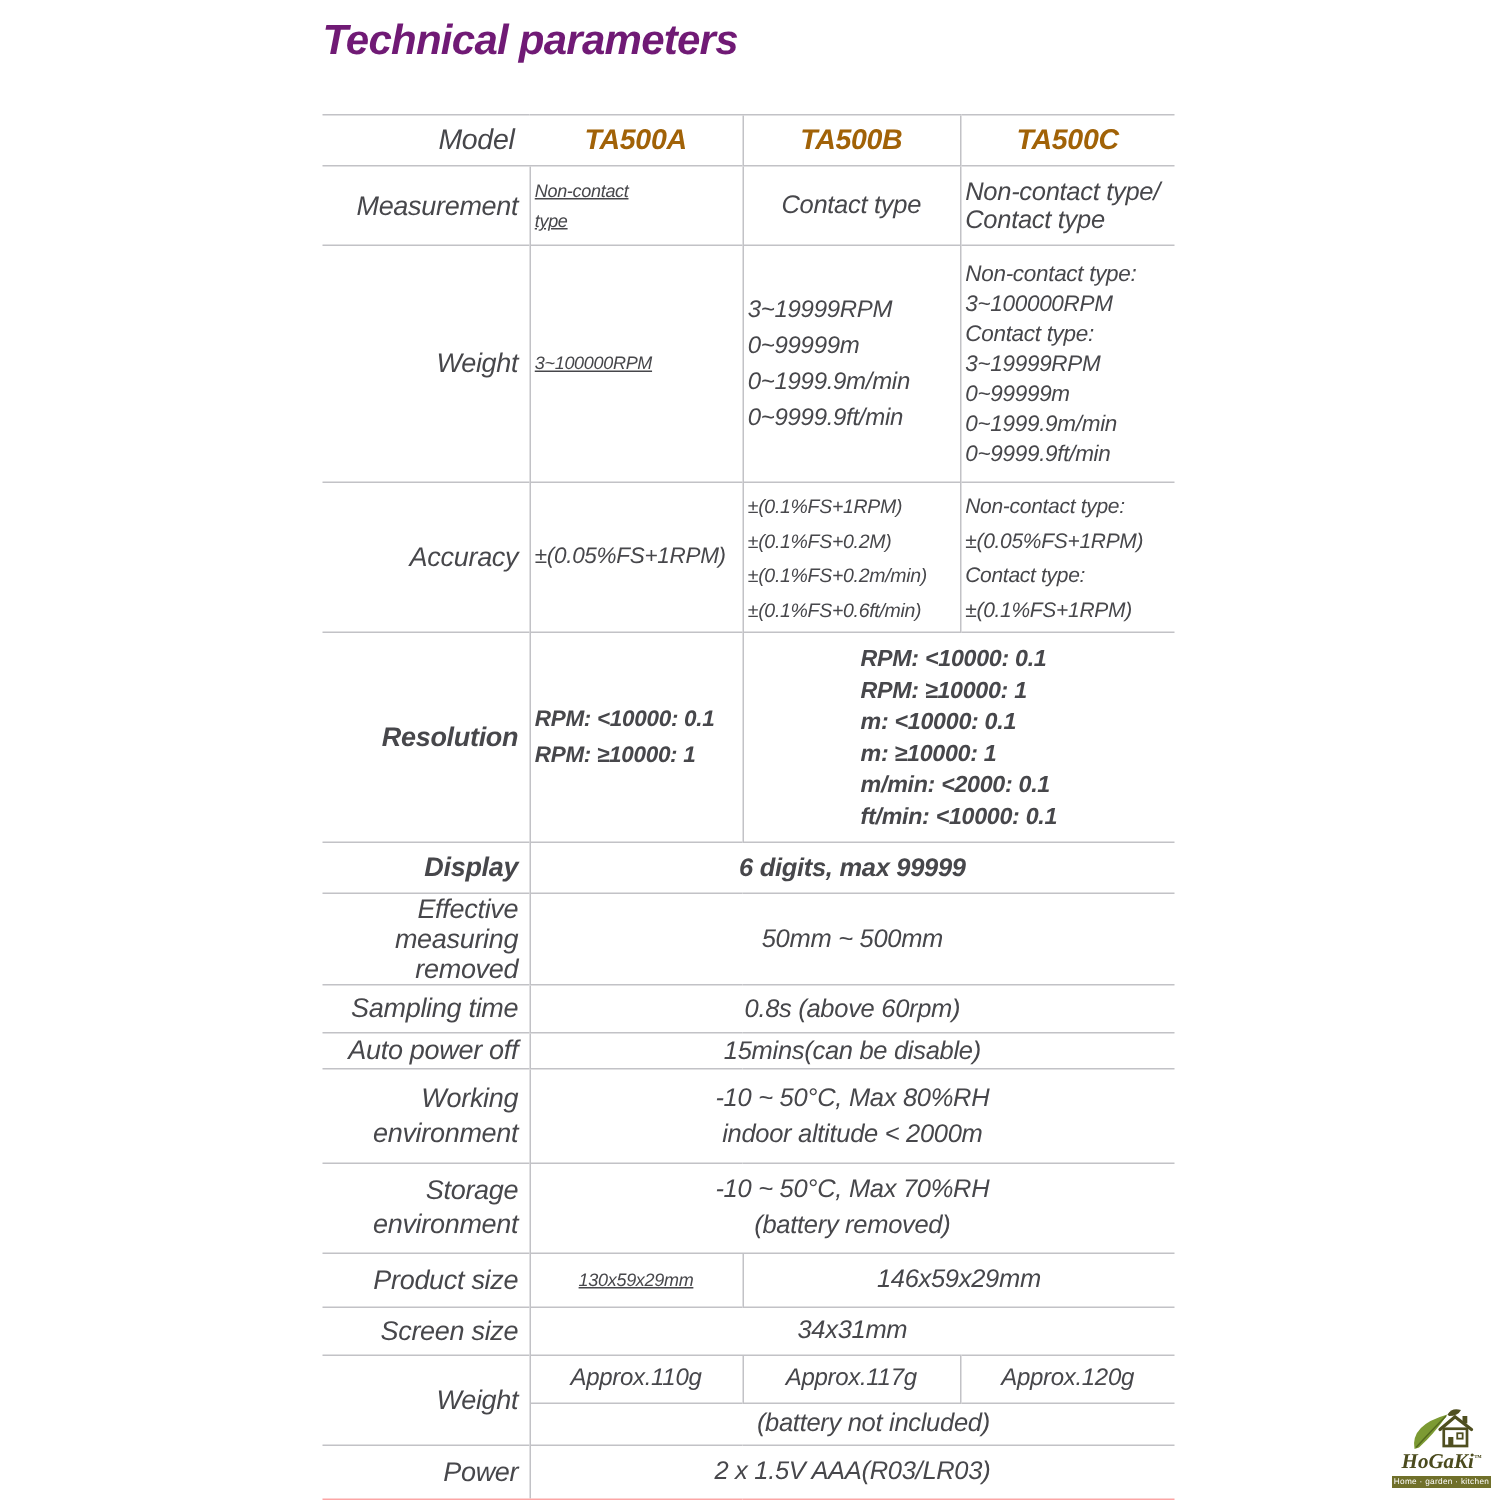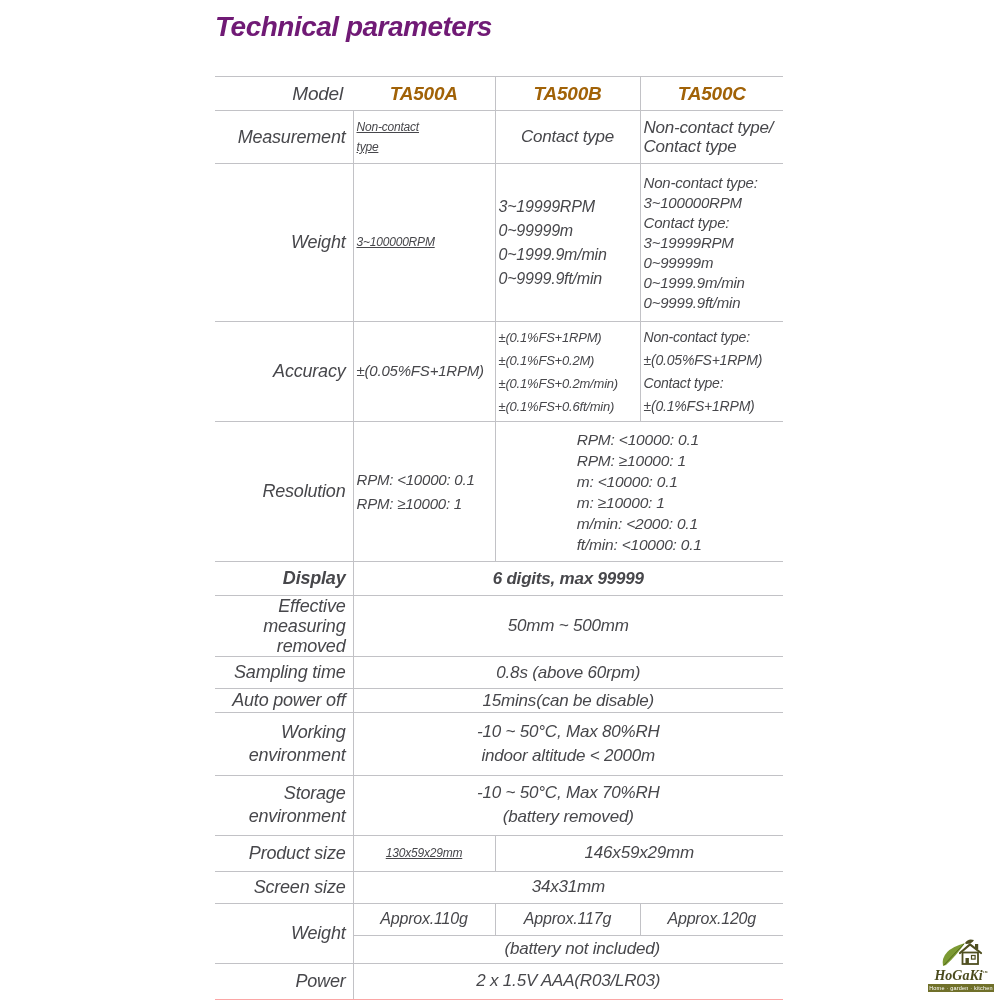--- a/index.html
+++ b/index.html
@@ -75,21 +75,21 @@
     display: inline-block;
     text-align: left;
     white-space: pre-line;
   }
 
   
   tr.r-header td   { height: 34px; }
   tr.r-meas td     { height: 53px; }
   tr.r-range td    { height: 158px; }
   tr.r-acc td      { height: 100px; margin-top: 21px; }
-  tr.r-res td      { height: 140px; }
+  tr.r-res td      { height: 140px; font-weight: bold; }
   tr.r-disp td     { height: 34px; font-weight: bold; }
   tr.r-dist td     { height: 60px; }
   tr.r-samp td     { height: 32px; }
   tr.r-auto td     { height: 23px; }
   tr.r-work td     { height: 63px; }
   tr.r-stor td     { height: 60px; }
   tr.r-prod td     { height: 36px; }
   tr.r-scr td      { height: 32px; }
   tr.r-w1 td       { height: 32px; }
   tr.r-w2 td       { height: 28px; padding-left: 28px; }

